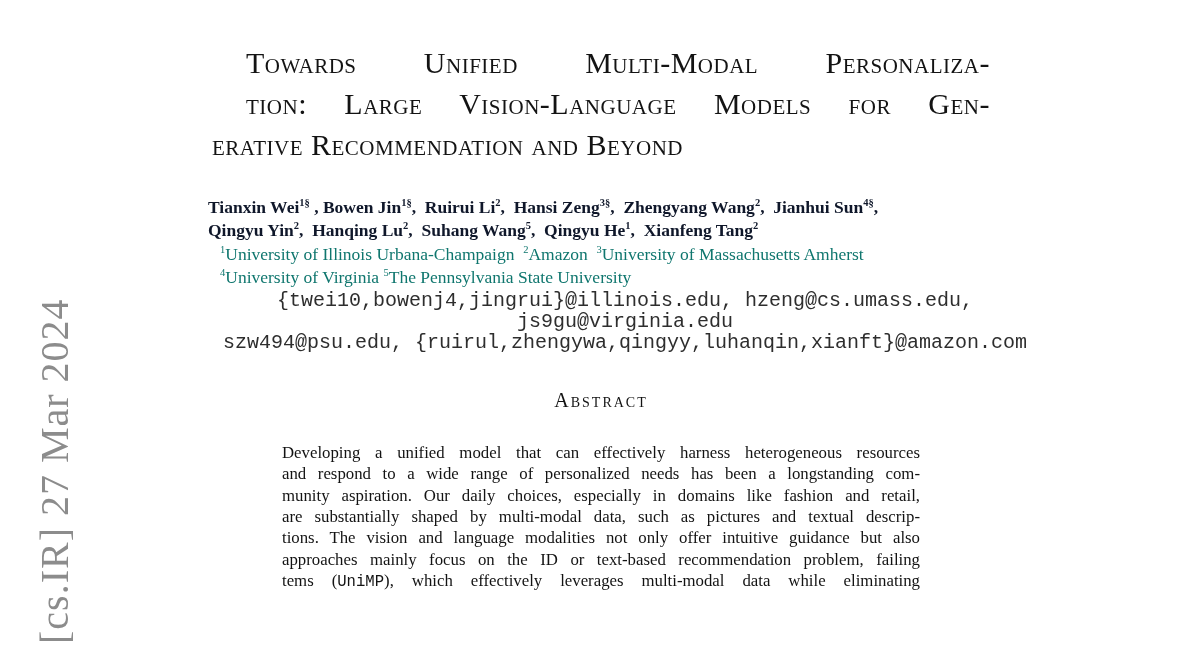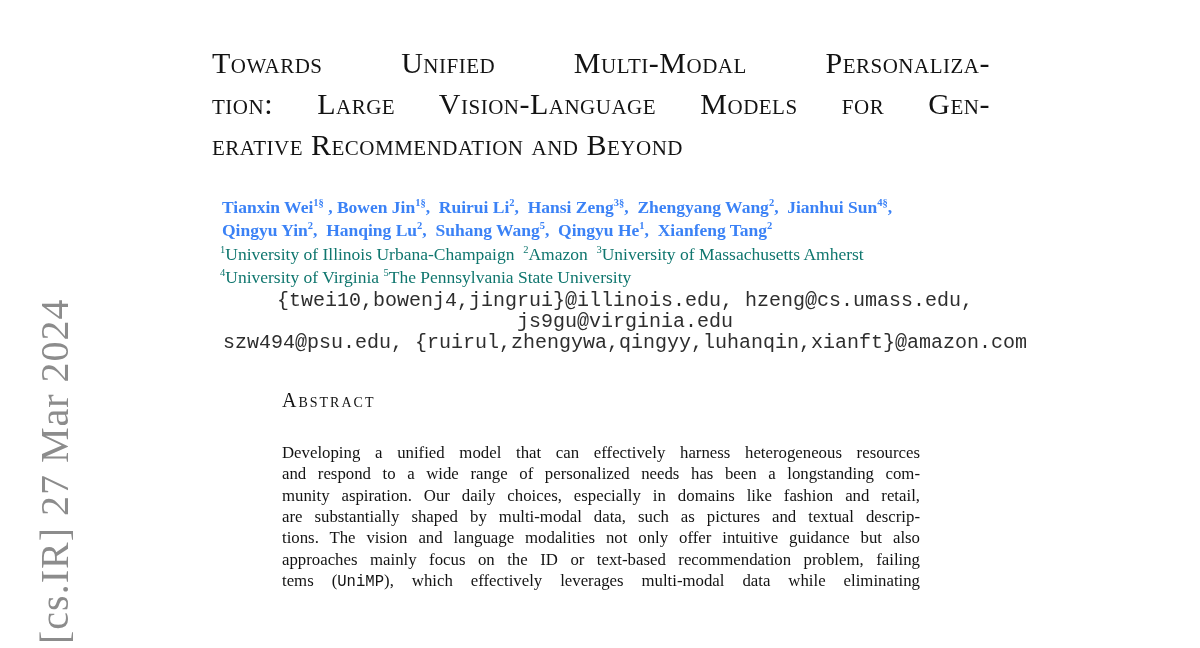--- a/index.html
+++ b/index.html
@@ -12,38 +12,38 @@
     position:absolute; left:34px; top:644px;
     transform:rotate(-90deg); transform-origin:0 0;
     white-space:nowrap; font-size:40px; line-height:42px;
     color:#8c8c8c; letter-spacing:1px;
   }
   .title-block {
     position:absolute; left:212px; top:42px; width:778px;
     font-size:30px; line-height:41px; font-variant:small-caps;
     letter-spacing:0.5px; color:#131313;
   }
-  .just { text-align:justify; text-align-last:justify; }
+  .just { text-align:justify; text-align-last:justify;margin-left:34px; }
   .authors-block {
-    position:absolute; left:222px; top:196px; width:810px;
-    font-size:17.5px; line-height:23px; font-weight:bold; color:#3b82f6;
+    position:absolute; left:208px; top:196px; width:810px;
+    font-size:17.5px; line-height:23px; font-weight:bold; color:#0f172a;
   }
   .affils-block {
     position:absolute; left:220px; top:243px; width:810px;
     font-size:17.5px; line-height:23px; color:#0f766e;
   }
   sup.s { font-size:0.6em; vertical-align:super; line-height:0; }
   .emails-block {
     position:absolute; left:220px; top:290px; width:810px;
     font-family:"Liberation Mono", monospace;
     font-size:20px; line-height:21px; color:#2e2e2e;text-align:center;
   }
   .abs-heading {
     position:absolute; left:282px; top:389px; width:638px;
-    font-variant:small-caps;
+    text-align:center; font-variant:small-caps;
     font-size:20px; letter-spacing:2px; color:#131313;font-family:Liberation Serif, serif;
   }
   .abs-body {
     position:absolute; left:282px; top:442px; width:638px;
     font-size:16.8px; line-height:21.33px; color:#131313;
   }
   .abs-line { text-align:justify; text-align-last:justify; }
   .mono-inline { font-family:"Liberation Mono", monospace; font-size:15.6px; }
 </style>
 </head>

